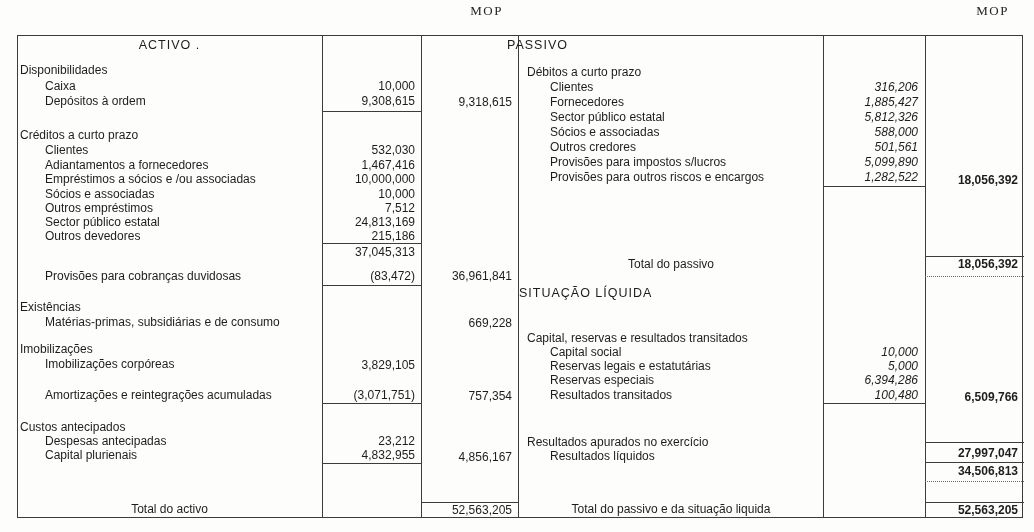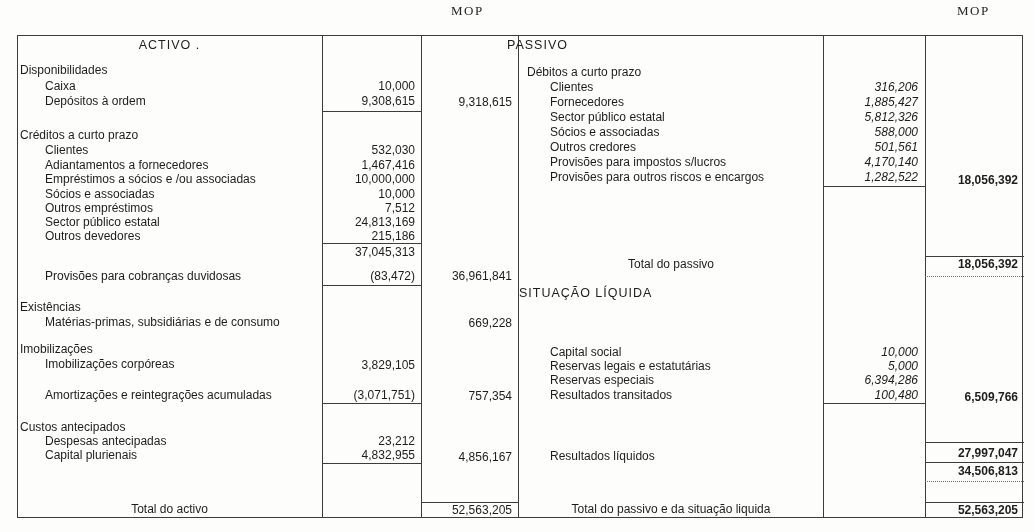--- a/index.html
+++ b/index.html
@@ -16,21 +16,21 @@
     font-size:12px;line-height:13px;
     color:#1d1d1d;
     white-space:nowrap;
   }
   .n{text-align:right;}
   .hd{letter-spacing:1px;font-size:12.5px;}
   .mop{
     position:absolute;top:3px;width:52px;
     font-family:"Liberation Serif",serif;
     font-size:13px;letter-spacing:1.5px;
-    color:#242424;text-align:left;
+    color:#242424;text-align:right;
   }
   .frame{
     position:absolute;left:17px;top:35px;
     width:1006px;height:483px;
     border:1.5px solid #3c3c3c;
     box-sizing:border-box;
   }
   .vline{
     position:absolute;top:35px;height:483px;width:0;
     border-left:1px solid #3c3c3c;
@@ -124,44 +124,46 @@
   <span class="t n c1R" style="top:81px">316,206</span>
   <span class="t" style="left:550px;top:96px">Fornecedores</span>
   <span class="t n c1R" style="top:96px">1,885,427</span>
   <span class="t" style="left:550px;top:111px">Sector público estatal</span>
   <span class="t n c1R" style="top:111px">5,812,326</span>
   <span class="t" style="left:550px;top:126px">Sócios e associadas</span>
   <span class="t n c1R" style="top:126px">588,000</span>
   <span class="t" style="left:550px;top:141px">Outros credores</span>
   <span class="t n c1R" style="top:141px">501,561</span>
   <span class="t" style="left:550px;top:156px">Provisões para impostos s/lucros</span>
-  <span class="t n c1R" style="top:156px">4,170,140</span>
+  <span class="t n c1R" style="top:156px">5,099,890</span>
   <span class="t" style="left:550px;top:171px">Provisões para outros riscos e encargos</span>
   <span class="t n c1R" style="top:171px">1,282,522</span>
   <div class="rule" style="left:823px;top:186px;width:102px"></div>
   <span class="t n c2R" style="top:174px">18,056,392</span>
 
   <div class="rule" style="left:925px;top:256px;width:99px"></div>
   <span class="t" style="left:519px;top:258px;width:304px;text-align:center">Total do passivo</span>
   <span class="t n c2R" style="top:258px">18,056,392</span>
   <div class="rule dot" style="left:925px;top:276px;width:99px"></div>
 
   <span class="t hd" style="left:519px;top:287px;width:304px;text-align:left">SITUAÇÃO LÍQUIDA</span>
 
+  <span class="t" style="left:527px;top:332px">Capital, reservas e resultados transitados</span>
   <span class="t" style="left:550px;top:346px">Capital social</span>
   <span class="t n c1R" style="top:346px">10,000</span>
   <span class="t" style="left:550px;top:360px">Reservas legais e estatutárias</span>
   <span class="t n c1R" style="top:360px">5,000</span>
   <span class="t" style="left:550px;top:374px">Reservas especiais</span>
   <span class="t n c1R" style="top:374px">6,394,286</span>
   <span class="t" style="left:550px;top:389px">Resultados transitados</span>
   <span class="t n c1R" style="top:389px">100,480</span>
   <div class="rule" style="left:823px;top:403px;width:102px"></div>
   <span class="t n c2R" style="top:391px">6,509,766</span>
 
+  <span class="t" style="left:527px;top:436px">Resultados apurados no exercício</span>
   <span class="t" style="left:550px;top:450px">Resultados líquidos</span>
   <div class="rule" style="left:925px;top:442px;width:99px"></div>
   <span class="t n c2R" style="top:447px">27,997,047</span>
   <div class="rule" style="left:925px;top:462px;width:99px"></div>
   <span class="t n c2R" style="top:465px">34,506,813</span>
   <div class="rule dot" style="left:925px;top:481px;width:99px"></div>
 
   <div class="rule" style="left:925px;top:502px;width:99px"></div>
   <span class="t" style="left:519px;top:503px;width:304px;text-align:center">Total do passivo e da situação liquida</span>
   <span class="t n c2R" style="top:504px">52,563,205</span>

